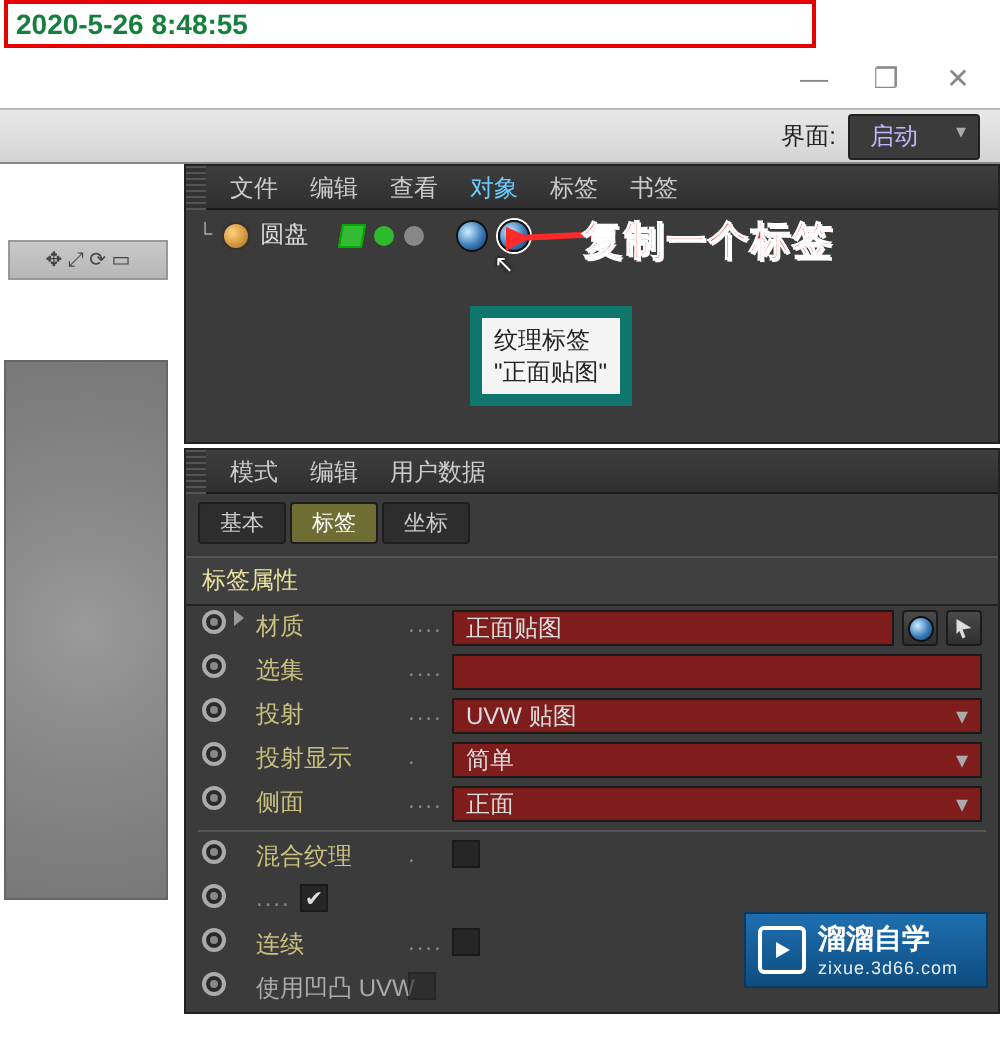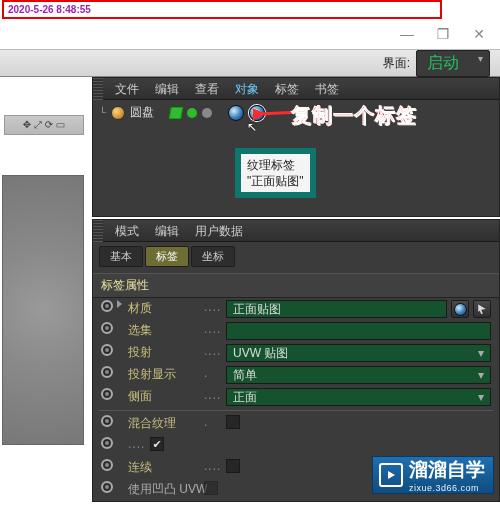--- a/index.html
+++ b/index.html
@@ -1,22 +1,22 @@
 <!DOCTYPE html>
 <html><head>
 <meta charset="utf-8">
 <style>
   * { margin: 0; padding: 0; box-sizing: border-box; font-family: "Microsoft YaHei", Arial, sans-serif; }
   body { background: #fff; width: 500px; height: 528px; overflow: hidden; position: relative; }
-  .timestamp-bar { border: 2px solid #e60000; background: #fff; padding: 2px 4px; font-size: 10px; font-weight: bold; color: #a21caf; width: 440px; margin-left: 2px; }
+  .timestamp-bar { border: 2px solid #e60000; background: #fff; padding: 2px 4px; font-size: 14px; font-weight: bold; color: #15803d; width: 406px; margin-left: 2px; }
   .titlebar { height: 30px; display: flex; justify-content: flex-end; align-items: center; gap: 22px; padding-right: 14px; background: #fff; }
   .titlebar .tbtn { width: 14px; height: 14px; display: flex; align-items: center; justify-content: center; color: #888; font-size: 14px; }
   .below-title { height: 28px; background: linear-gradient(#e8e8e8, #d4d4d4); border-top: 1px solid #bbb; border-bottom: 1px solid #888; display: flex; align-items: center; justify-content: flex-end; padding-right: 10px; gap: 8px; font-size: 12px; color: #222; }
   .layout-combo { display: flex; align-items: center; gap: 6px; margin-left: 37px; }
-  .combo { background: #3b3b3b; color: #22c55e; font-size: 16px; border: 1px solid #222; padding: 2px 30px 2px 10px; position: relative; border-radius: 2px; }
+  .combo { background: #3b3b3b; color: #c4b5fd; font-size: 12px; border: 1px solid #222; padding: 2px 30px 2px 10px; position: relative; border-radius: 2px; }
   .combo::after { content: "▾"; position: absolute; right: 6px; top: 2px; color: #aaa; font-size: 10px; }
   .workspace { background: #fff; width: 500px; position: relative; }
   .left-strip { position: absolute; left: 0; top: 0; width: 88px; height: 440px; background: #fff; }
   .left-tools { background: linear-gradient(#c9c9c9,#b7b7b7); border: 1px solid #999; height: 20px; width: 80px; margin-top: 38px; margin-left: 4px; display: flex; align-items: center; justify-content: center; gap: 3px; color: #444; font-size: 10px; }
   .viewport3d { width: 82px; height: 270px; margin-left: 2px; margin-top: 40px; background: radial-gradient(circle at 50% 50%, #9a9a9a 0%, #8a8a8a 40%, #787878 100%); border: 1px solid #666; }
 
   .right-panels { position: absolute; left: 92px; top: 0; right: 0; }
 
   .panel { background: #3b3b3b; border: 1px solid #222; margin-bottom: 2px; }
   .panel-menubar { display: flex; align-items: center; height: 22px; background: linear-gradient(#3e3e3e,#2f2f2f); border-bottom: 1px solid #1a1a1a; font-size: 12px; }
@@ -47,32 +47,32 @@
   .tab { background:#2d2d2d; color:#ccc; font-size:11px; padding:2px 10px; border:1px solid #1e1e1e; border-radius:2px; }
   .tab.active { background:#6d6d34; color:#fff; }
 
   .section-hd { background:#404040; color:#e9e39f; font-size:12px; padding:3px 8px; border-top:1px solid #555; border-bottom:1px solid #222; }
   .prop-row { display:flex; align-items:flex-start; padding:2px 8px; font-size:12px; min-height:22px; gap:4px; }
   .radio { width:12px; height:12px; border-radius:50%; border:2px solid #aaa; background:#2a2a2a; box-shadow: inset 0 0 0 2px #2a2a2a, inset 0 0 0 4px #888; flex:0 0 auto; }
   .tri { width:0; height:0; border-top:4px solid transparent; border-bottom:4px solid transparent; border-left:5px solid #999; margin-right:2px; }
   .prop-label { color:#c9c07e; width:72px; position:relative; white-space:nowrap; }
   .prop-label.gray { color:#aaa; }
   .dots { flex:0 0 auto; width:18px; color:#888; letter-spacing:1px; overflow:hidden; }
-  .prop-field { flex:1; background:#14532d; color:#ddd; border:1px solid #1a1a1a; height:18px; padding:0 6px; font-size:12px; display:flex; align-items:center; justify-content:space-between; }
+  .prop-field { flex:1; background:#7f1d1d; color:#ddd; border:1px solid #1a1a1a; height:18px; padding:0 6px; font-size:12px; display:flex; align-items:center; justify-content:space-between; }
   .prop-field .arrow { color:#aaa; }
   .field-wrap { flex:1; display:flex; align-items:center; gap:4px; }
   .mini-btn { width:18px; height:18px; background:linear-gradient(#4a4a4a,#2f2f2f); border:1px solid #1a1a1a; border-radius:2px; display:flex; align-items:center; justify-content:center; }
   .mini-btn .tag-ico { width:13px; height:13px; }
   .mini-btn.arrow-pick svg { width:12px; height:12px; }
   .chkbox { width:14px; height:14px; border:1px solid #1a1a1a; background:#262626; display:flex; align-items:center; justify-content:center; color:#ddd; font-size:11px; }
   .sep { border-top:1px solid #555; margin:2px 6px; }
 
   .watermark { position:absolute; right:6px; bottom:34px; width:122px; height:38px; background:linear-gradient(#1f6fb0,#0e4d80); border:1px solid #0a3a63; display:flex; align-items:center; color:#fff; font-size:11px; gap:6px; padding:0 6px; }
   .wm-ico { width:24px; height:24px; border:2px solid #fff; border-radius:3px; display:flex; align-items:center; justify-content:center; }
-  .wm-txt .t1 { font-size:19px; font-weight:bold; }
+  .wm-txt .t1 { font-size:14px; font-weight:bold; }
   .wm-txt .t2 { font-size:9px; opacity:.9; letter-spacing:.5px; }
 </style>
 </head>
 <body>
 
 <div class="timestamp-bar">
   <span>2020-5-26 8:48:55</span>
 </div>
 
 <div class="titlebar">

